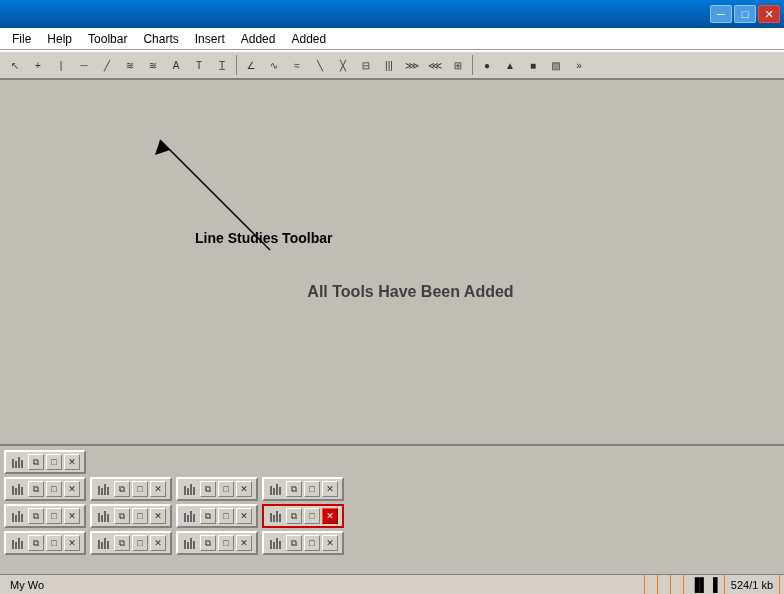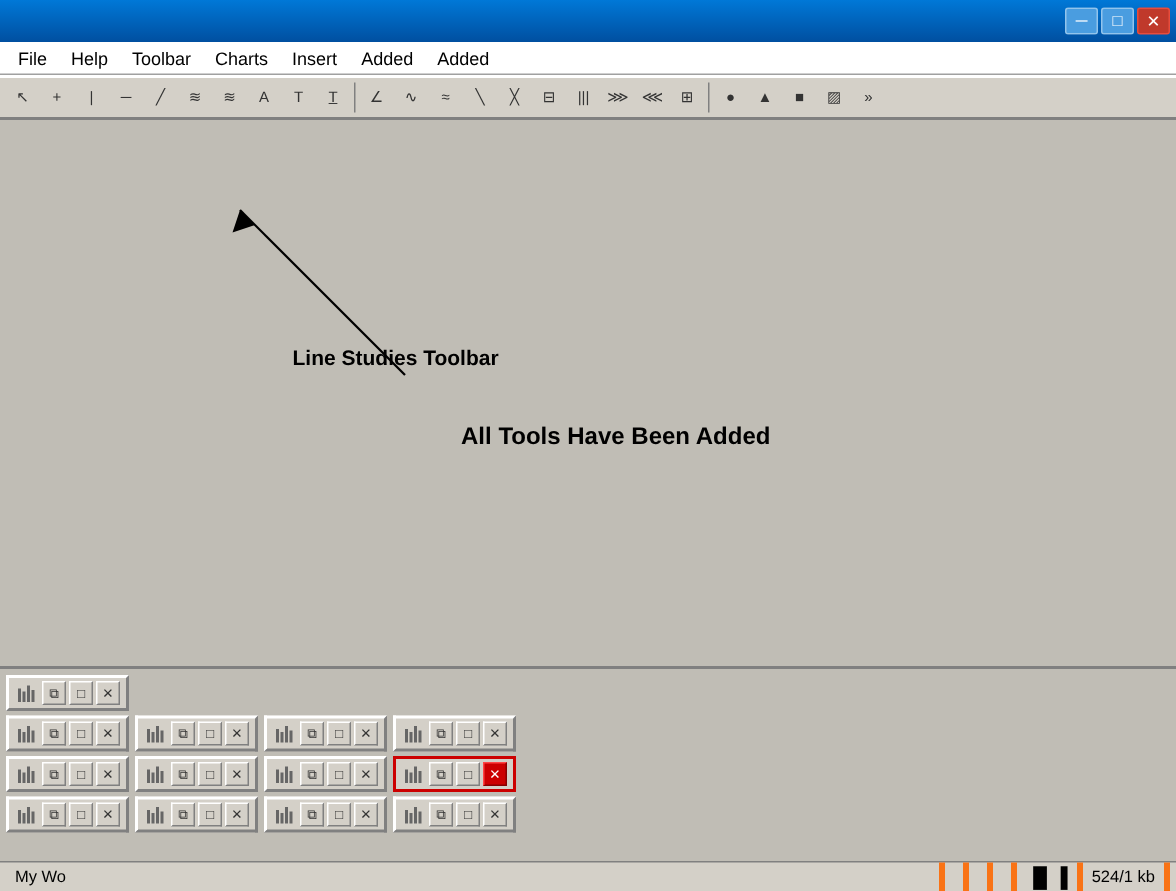--- a/index.html
+++ b/index.html
@@ -97,21 +97,21 @@
       background: #c0bdb5;
       position: relative;
       display: flex;
       align-items: center;
       justify-content: center;
       padding-left: 37px;
     }
     .main-text {
       font-size: 16px;
       font-weight: bold;
-      color: #000000;
+      color: #404040;
       margin-top: 60px;
     }
 
     
     #bottom-panel {
       height: 130px;
       background: #c0bdb5;
       border-top: 2px solid #808080;
       padding: 4px;
     }
@@ -168,21 +168,21 @@
       display: flex;
       align-items: center;
       padding: 0 4px;
       font-size: 11px;
     }
     .status-section {
       height: 100%;
       display: flex;
       align-items: center;
       padding: 0 6px;
-      border-right: 4px solid #f97316;
+      border-right: 1px solid #f97316;
     }
     .status-section:first-child {
       flex: 1;
     }
   </style>
 </head>
 <body>
 
 <div id="title-bar">
   <div class="title-btn">─</div>

